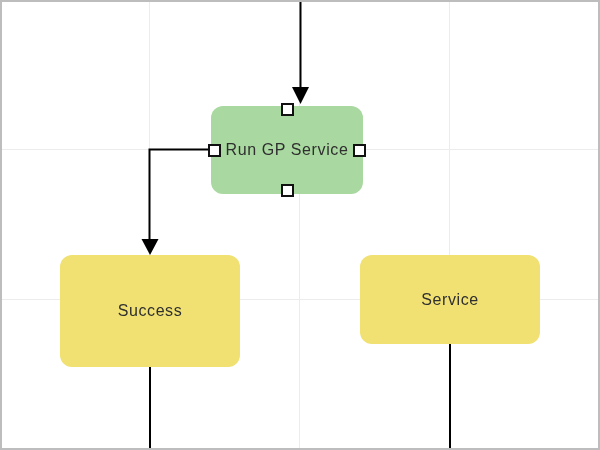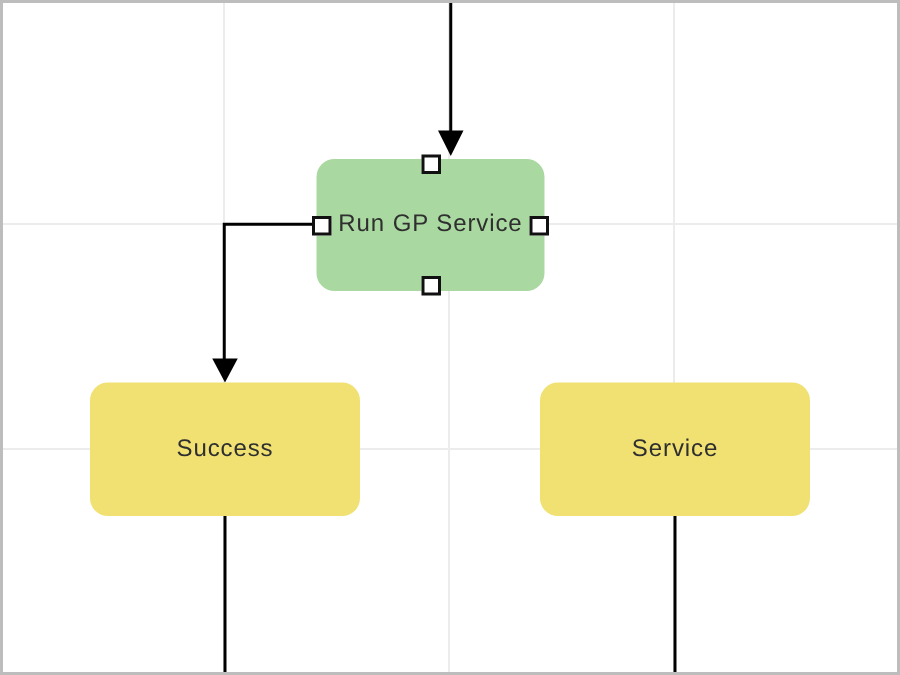--- a/index.html
+++ b/index.html
@@ -55,21 +55,21 @@
     color: var(--node_text, #2f2f2f);
     white-space: nowrap;
   }
   .node-run-gp {
     left: 211px; top: 106px;
     width: 152px; height: 88px;
     background-color: var(--node_process_fill, #a9d9a0);
   }
   .node-success {
     left: 60px; top: 255px;
-    width: 180px; height: 89px;
+    width: 180px; height: 112px;
     background-color: var(--node_terminal_fill, #f0e172);
   }
   .node-failure {
     left: 360px; top: 255px;
     width: 180px; height: 89px;
     background-color: var(--node_terminal_fill, #f0e172);
   }
   .handle {
     position: absolute;
     width: 9px; height: 9px;

